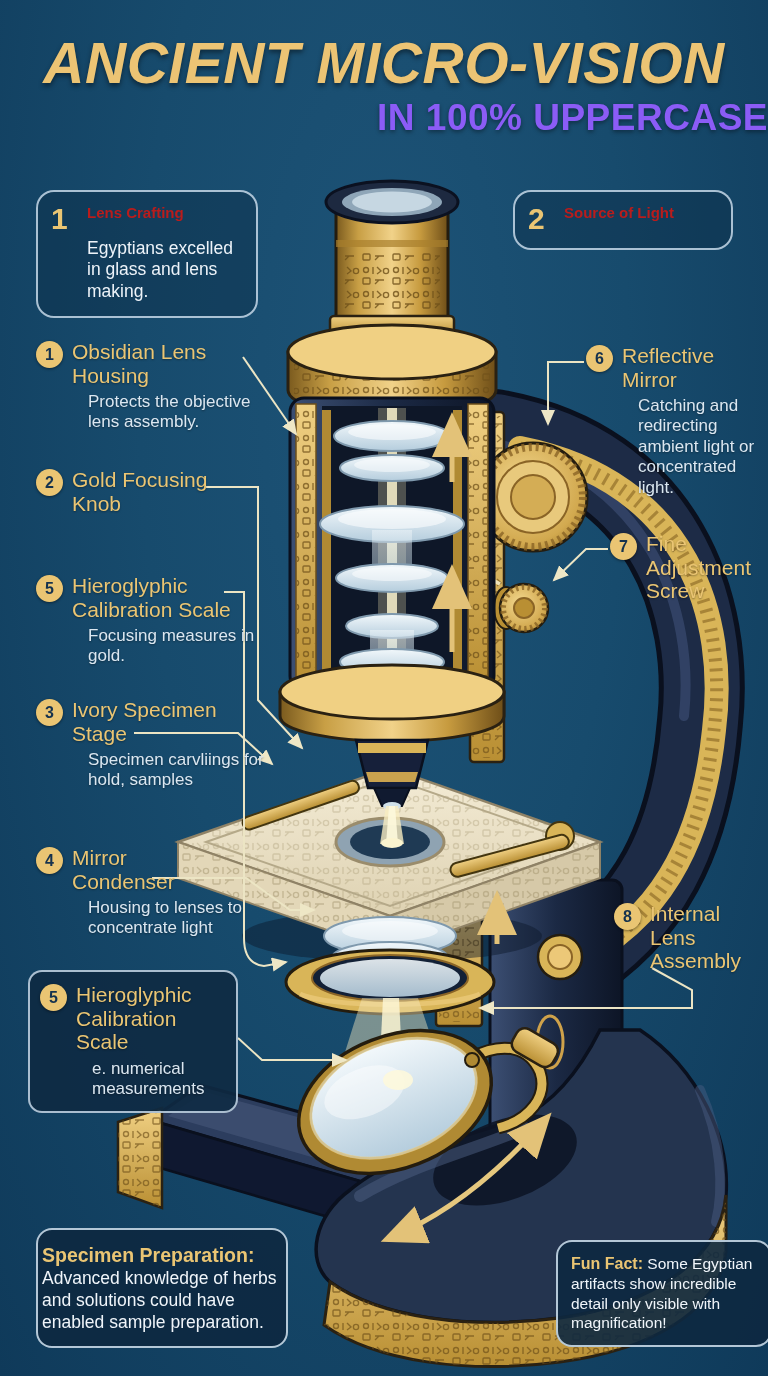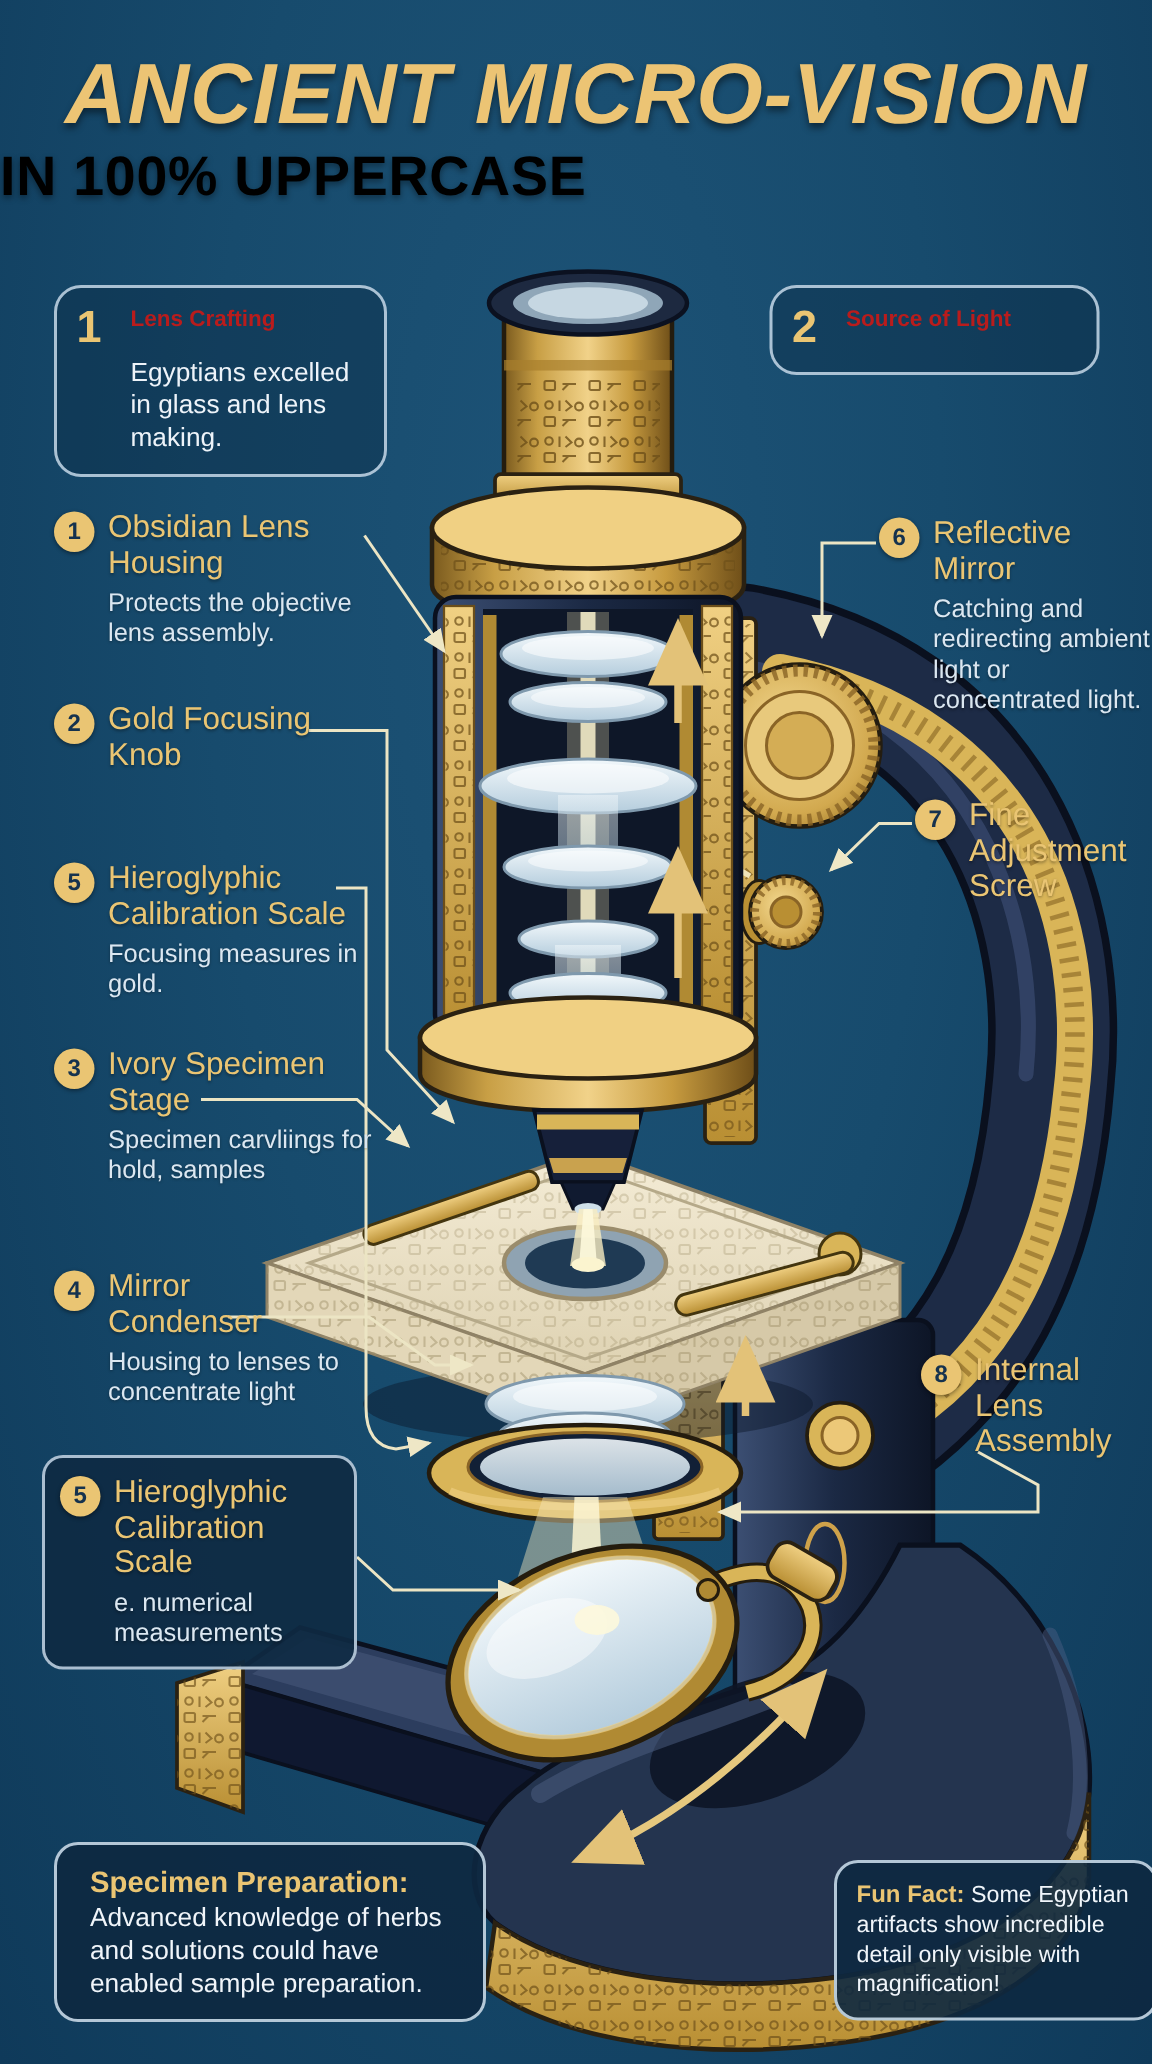--- a/index.html
+++ b/index.html
@@ -10,53 +10,53 @@
   }
   .abs{position:absolute;}
   .overlay{position:absolute;inset:0;z-index:2;pointer-events:none;}
   .title{
     top:30px;left:0;width:768px;text-align:center;
     font-size:57px;font-weight:800;letter-spacing:.5px;color:#ecc474;
     text-shadow:0 3px 5px rgba(0,0,0,.45);
     font-style:italic;
   }
   .subtitle{
-    top:97px;left:0;width:768px;text-align:left;
-    font-size:37px;font-weight:800;letter-spacing:.5px;color:#000000;
+    top:97px;left:0;width:768px;text-align:right;
+    font-size:37px;font-weight:800;letter-spacing:.5px;color:#8b5cf6;
     text-shadow:0 2px 4px rgba(0,0,0,.4);
   }
   .cbox{
     border:2px solid rgba(210,228,242,.8);border-radius:18px;
     background:rgba(10,38,60,.35);
     padding:13px 15px 14px 13px;
     display:grid;grid-template-columns:34px 1fr;column-gap:2px;
   }
   .cbox .num{font-size:30px;font-weight:800;color:#eac573;line-height:1;margin-top:-1px;}
   .cbox .ctitle{font-size:15px;font-weight:700;color:#b91c1c;line-height:1.05;}
   .cbox .cbody{font-size:17.5px;color:#edf3f9;line-height:1.22;margin-top:4px;grid-column:2;}
   .plabel{display:grid;grid-template-columns:34px 1fr;column-gap:2px;align-items:start;}
   .badge{
     width:27px;height:27px;border-radius:50%;background:#eac573;color:#15324e;
     font-weight:800;font-size:16px;display:flex;align-items:center;justify-content:center;
     box-shadow:0 1px 3px rgba(0,0,0,.45);margin-top:1px;
   }
   .ptitle{font-size:21px;font-weight:400;color:#eac573;line-height:1.12;text-shadow:0 1px 2px rgba(0,0,0,.35);}
-  .pbody{font-size:17px;color:#dbe7f1;line-height:1.2;margin-top:5px;text-shadow:0 1px 2px rgba(0,0,0,.35);}
+  .pbody{font-size:17px;color:#dbe7f1;line-height:1.2;margin-top:5px;text-shadow:0 1px 2px rgba(0,0,0,.35);margin-left:16px;}
   .pbody:empty{display:none;}
   .boxed{
     border:2px solid rgba(210,228,242,.8);border-radius:14px;
     background:rgba(14,42,66,.9);padding:11px 10px 12px 10px;
   }
   .note{
     border:2px solid rgba(210,228,242,.85);border-radius:16px;
     background:rgba(13,40,64,.9);
   }
   .note .ntitle{color:#eac573;font-weight:700;}
   .note .nbody{color:#f0f5fa;}
-  #note-specimen{padding:13px 22px;width:240px;font-size:17.5px;line-height:1.24;}
+  #note-specimen{padding:13px 4px;width:240px;font-size:17.5px;line-height:1.24;}
   #note-specimen .ntitle{font-size:19.5px;display:block;margin-bottom:1px;}
   #note-funfact{padding:12px 13px;width:186px;font-size:15.5px;line-height:1.26;}
   #note-funfact .ntitle{font-size:16px;}
   svg{display:block;}
 </style>
 </head>
 <body>
 
 <svg class="abs" style="left:0;top:0;z-index:1;" width="768" height="1376" viewBox="0 0 768 1376" aria-hidden="true">
   <defs>

